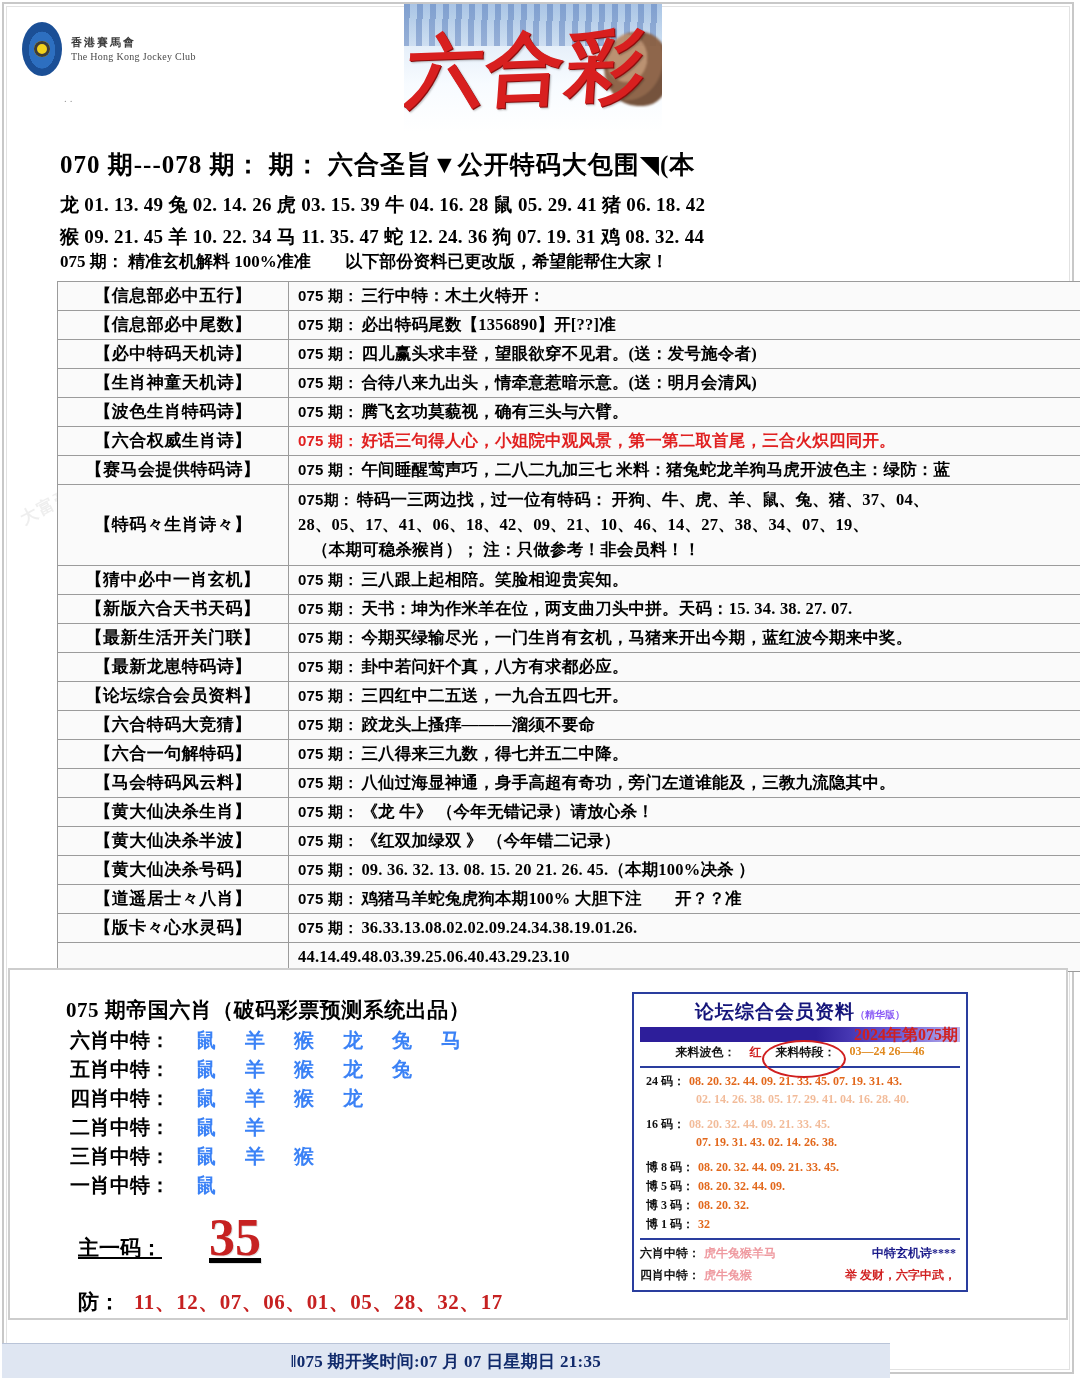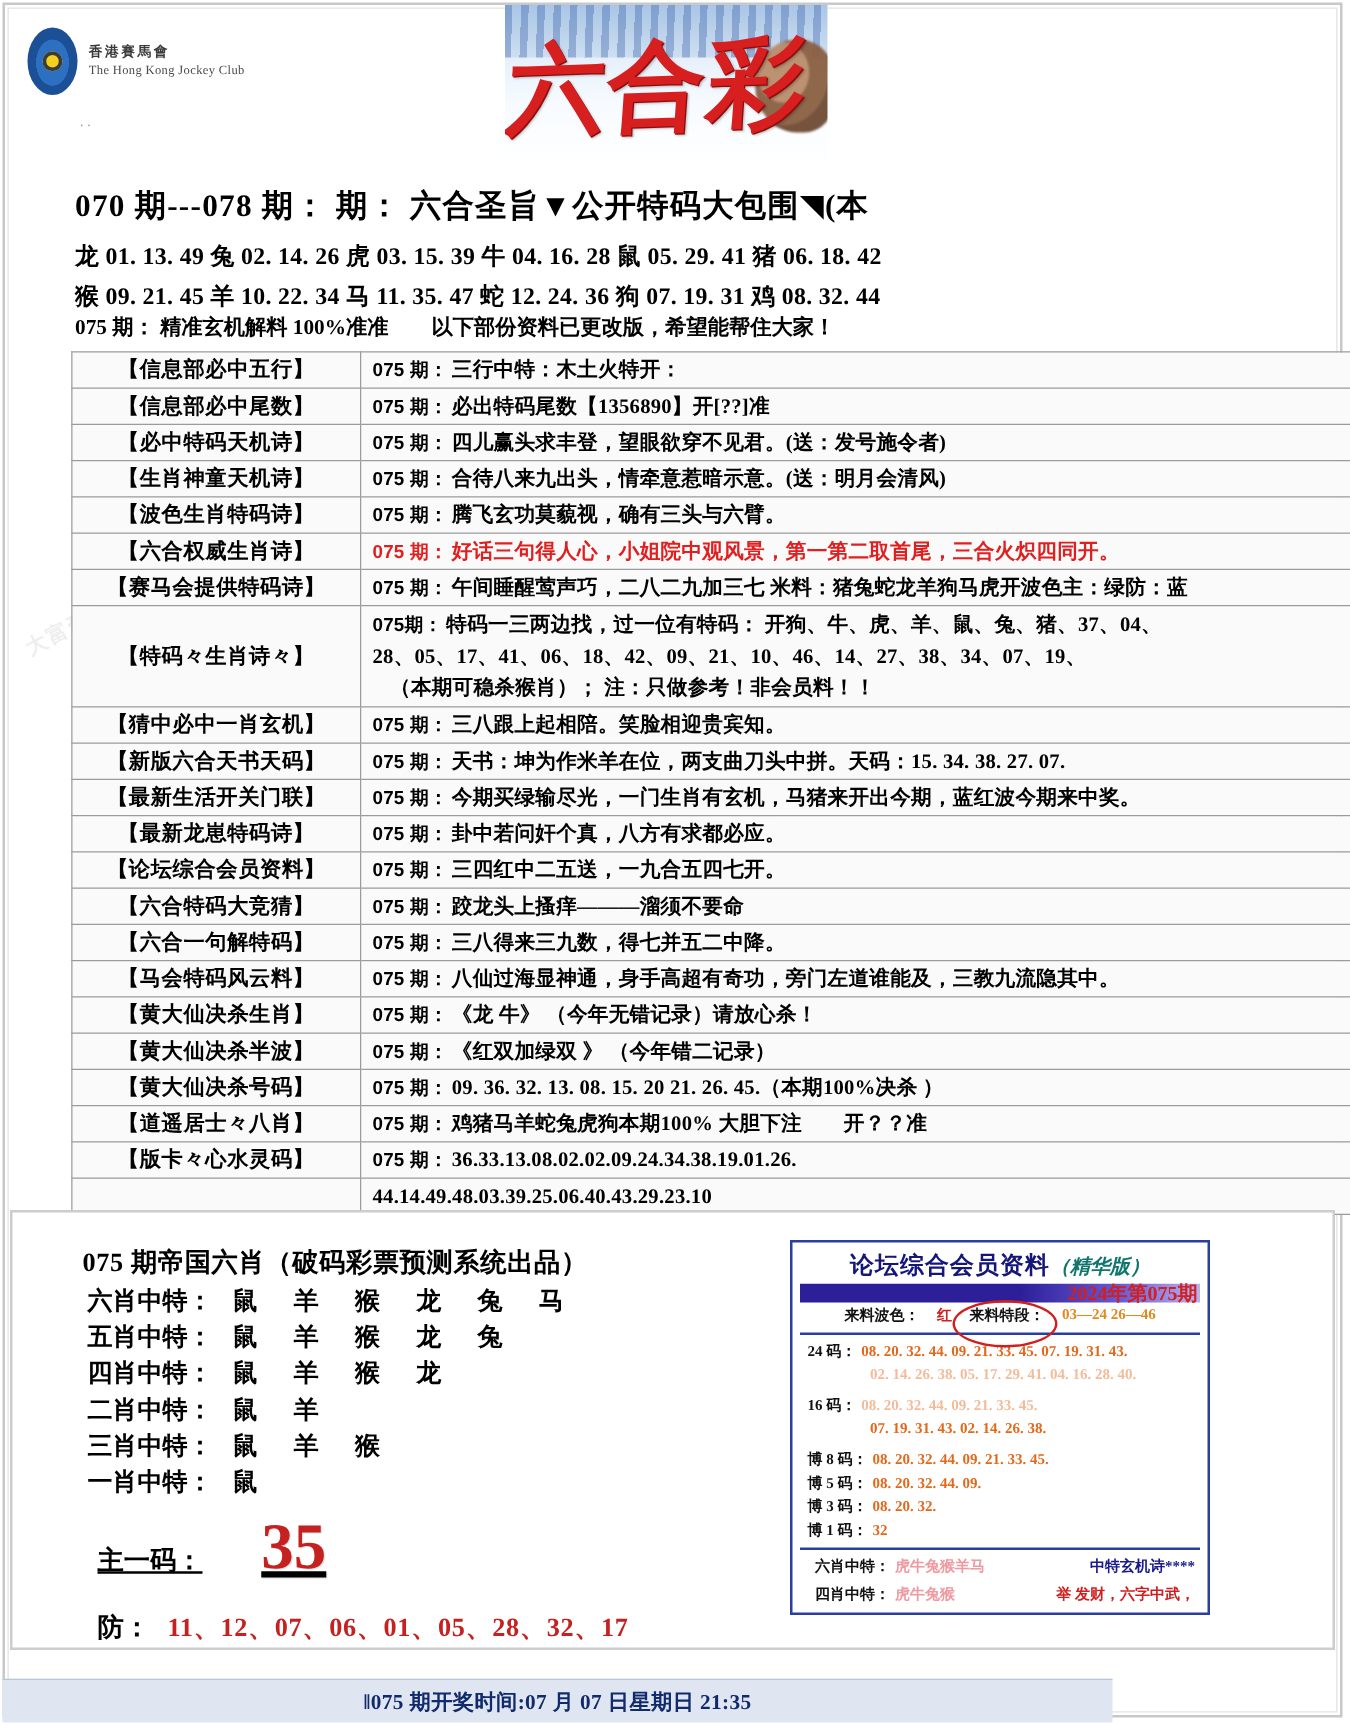--- a/index.html
+++ b/index.html
@@ -131,42 +131,42 @@
   .bottom-panel{
     position:absolute;left:8px;top:968px;width:1060px;height:352px;
     border:2px solid #cdcdcd;box-sizing:border-box;background:#fff;
   }
   .bp-title{
     position:absolute;left:66px;top:996px;font-size:21px;font-weight:bold;letter-spacing:.5px;white-space:nowrap;
   }
   .xiao-list{position:absolute;left:70px;top:1026px;}
   .xiao-row{display:flex;align-items:center;height:29px;font-size:20px;font-weight:bold;white-space:nowrap;}
   .xiao-row .lab{width:112px;}
-  .xiao-row .vals{color:#000000;letter-spacing:12px;margin-left:4px;filter:blur(0.25px);}
+  .xiao-row .vals{color:#3b82f6;letter-spacing:12px;margin-left:14px;filter:blur(0.25px);}
   .zhu-row{position:absolute;left:78px;top:1215px;display:flex;align-items:flex-end;text-decoration:underline;}
   .zhu-row .lab{font-size:21px;font-weight:bold;}
   .zhu-row .big{
     font-size:52px;font-weight:bold;color:#c62121;margin-left:47px;line-height:.9;
     font-family:"Liberation Serif",serif;
     text-shadow:1px 1px 0 rgba(0,0,0,.12);
   }
   .fang-row{position:absolute;left:78px;top:1288px;display:flex;align-items:baseline;font-size:21px;font-weight:bold;}
   .fang-row .nums{color:#c62121;margin-left:14px;letter-spacing:.5px;}
 
   
   .inset{
     position:absolute;left:632px;top:992px;width:336px;height:300px;
     border:2px solid #2a3e9e;box-sizing:border-box;background:#fff;
     overflow:hidden;
   }
   .inset .ins-title{
     text-align:center;margin-top:5px;font-size:19px;font-weight:bold;color:#15157a;
     letter-spacing:1px;
   }
-  .inset .ins-title .sub{color:#0f766e;font-size:16px;letter-spacing:0;font-style:italic;}
+  .inset .ins-title .sub{color:#8b5cf6;font-size:10px;letter-spacing:0;}
   .inset .bluebar{
     margin:2px 6px 0 6px;height:15px;
     background:linear-gradient(90deg,#2d1e9a 0 55%, #6a5ad4 80%, #b9b2ec 100%);
     position:relative;
   }
   .inset .bluebar .yr{
     position:absolute;right:2px;top:-2px;font-size:16px;font-weight:bold;color:#d02020;
   }
   .inset .line1{
     display:flex;justify-content:center;gap:14px;font-size:12px;font-weight:bold;color:#111;
@@ -176,21 +176,21 @@
   .inset .line1 .orange{color:#e08a20;}
   .inset .ellipse{
     position:absolute;left:128px;top:-4px;width:80px;height:34px;
     border:2px solid #d01f1f;border-radius:50%;
   }
   .inset hr.sep{border:none;border-top:2px solid #2a3e9e;margin:5px 6px;}
   .inset .coderow{font-size:12px;font-weight:bold;color:#111;margin:2px 0 2px 12px;white-space:nowrap;}
   .inset .coderow .n{color:#e2681c;margin-left:4px;}
   .inset .coderow .faded{color:rgba(226,104,28,.45);}
   .inset .cont{margin-left:58px;}
-  .inset .botbox{margin:4px 10px 0 18px;display:flex;justify-content:space-between;font-size:12px;font-weight:bold;}
+  .inset .botbox{margin:4px 10px 0 6px;display:flex;justify-content:space-between;font-size:12px;font-weight:bold;}
   .inset .botbox .lcol div{margin-bottom:5px;color:#111;white-space:nowrap;}
   .inset .botbox .lcol .pink{color:#ef9aa0;margin-left:4px;}
   .inset .botbox .rcol div{margin-bottom:5px;color:#1a1a8a;white-space:nowrap;text-align:right;}
   .inset .botbox .rcol .red{color:#d01f1f;}
 
   
   .statusbar{
     position:absolute;left:2px;bottom:2px;width:888px;height:34px;
     background:#dfe6f2;
     border-top:1px solid #b9c4d8;

